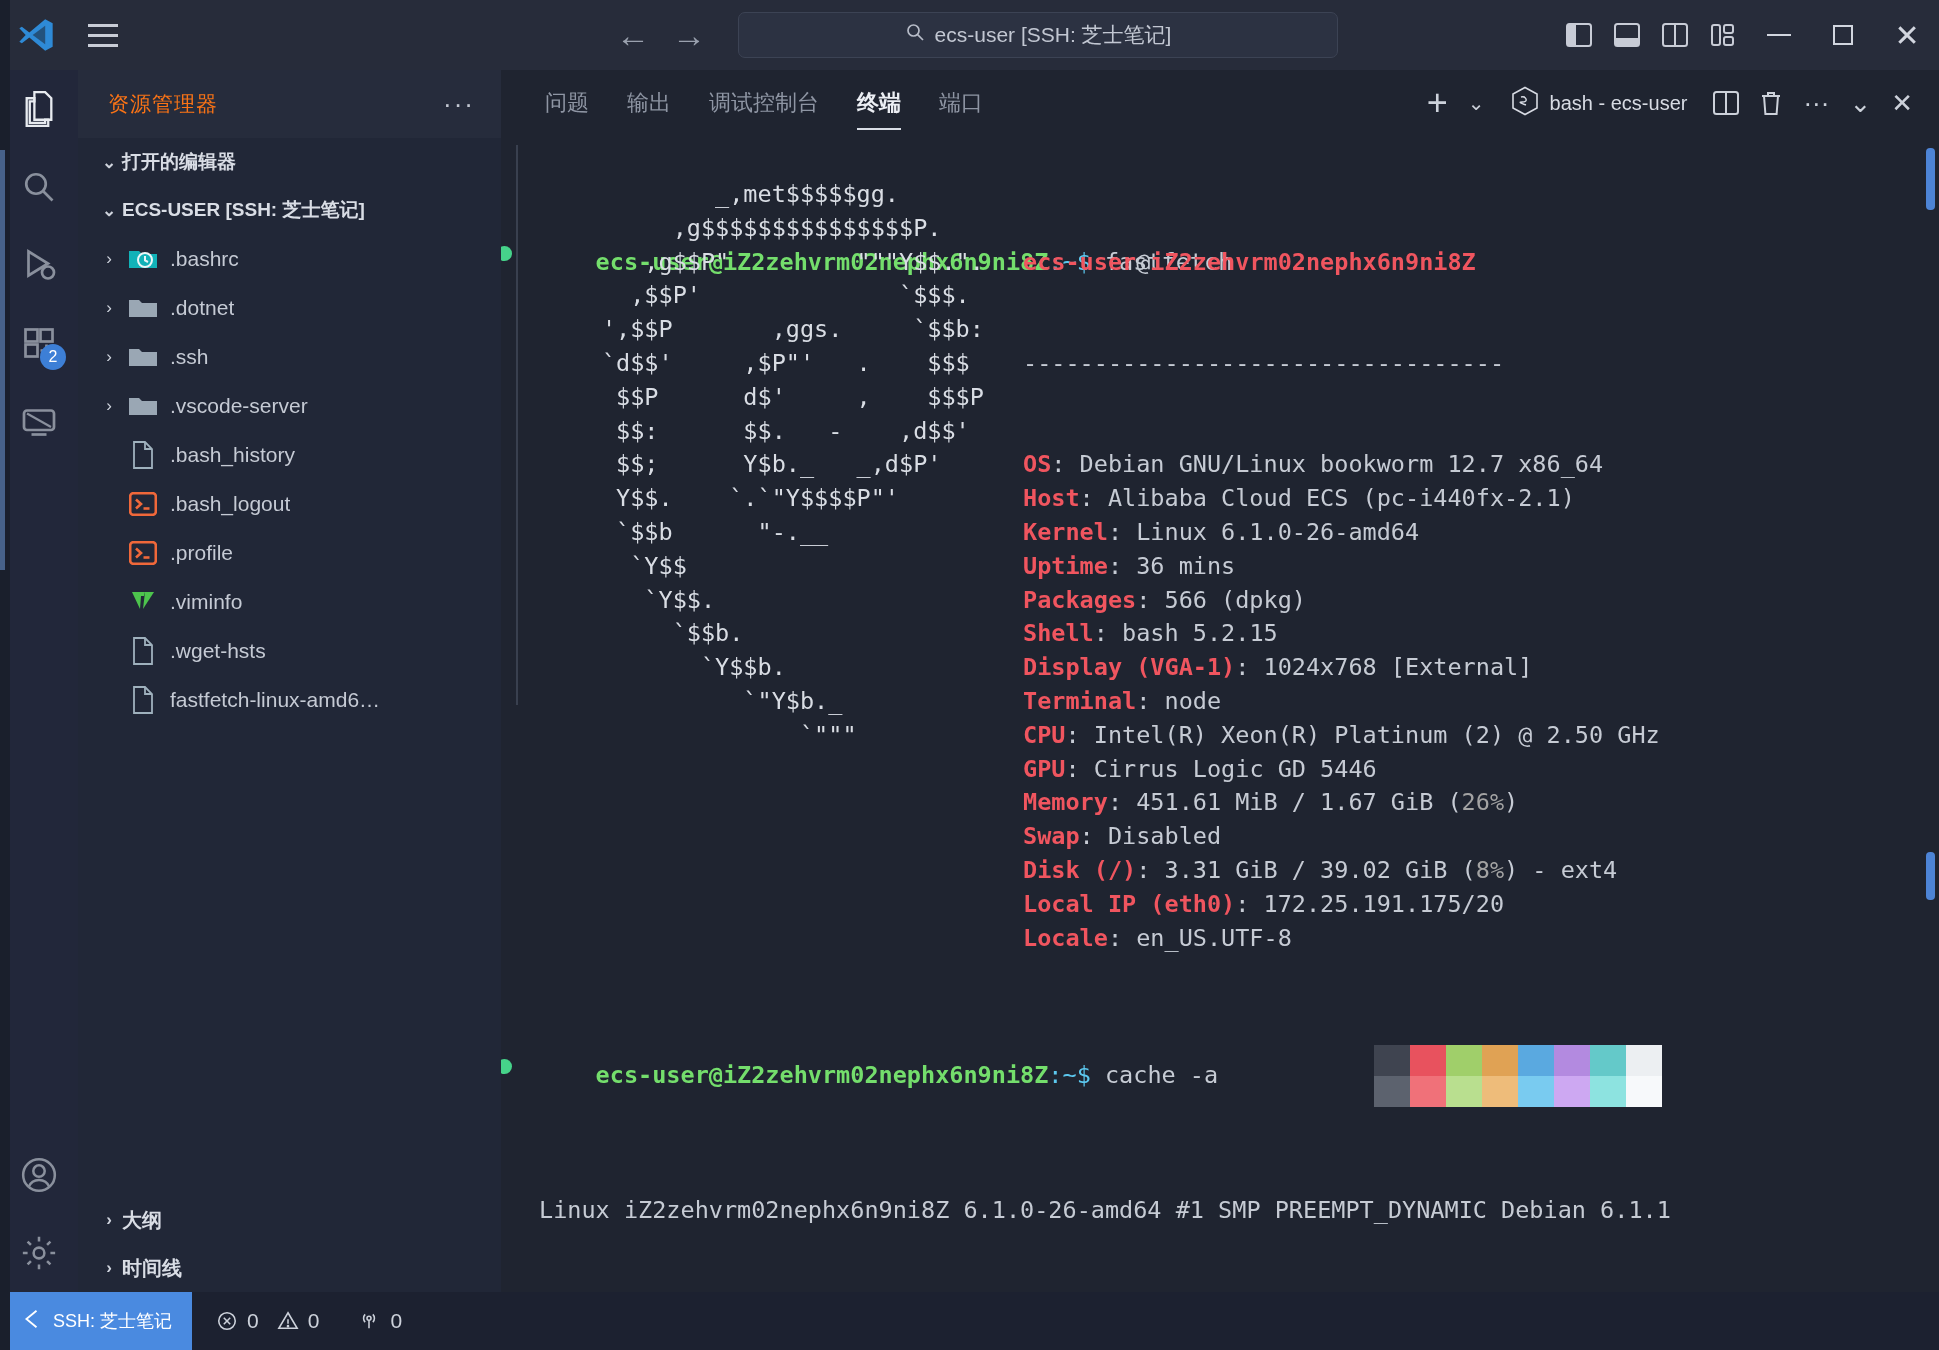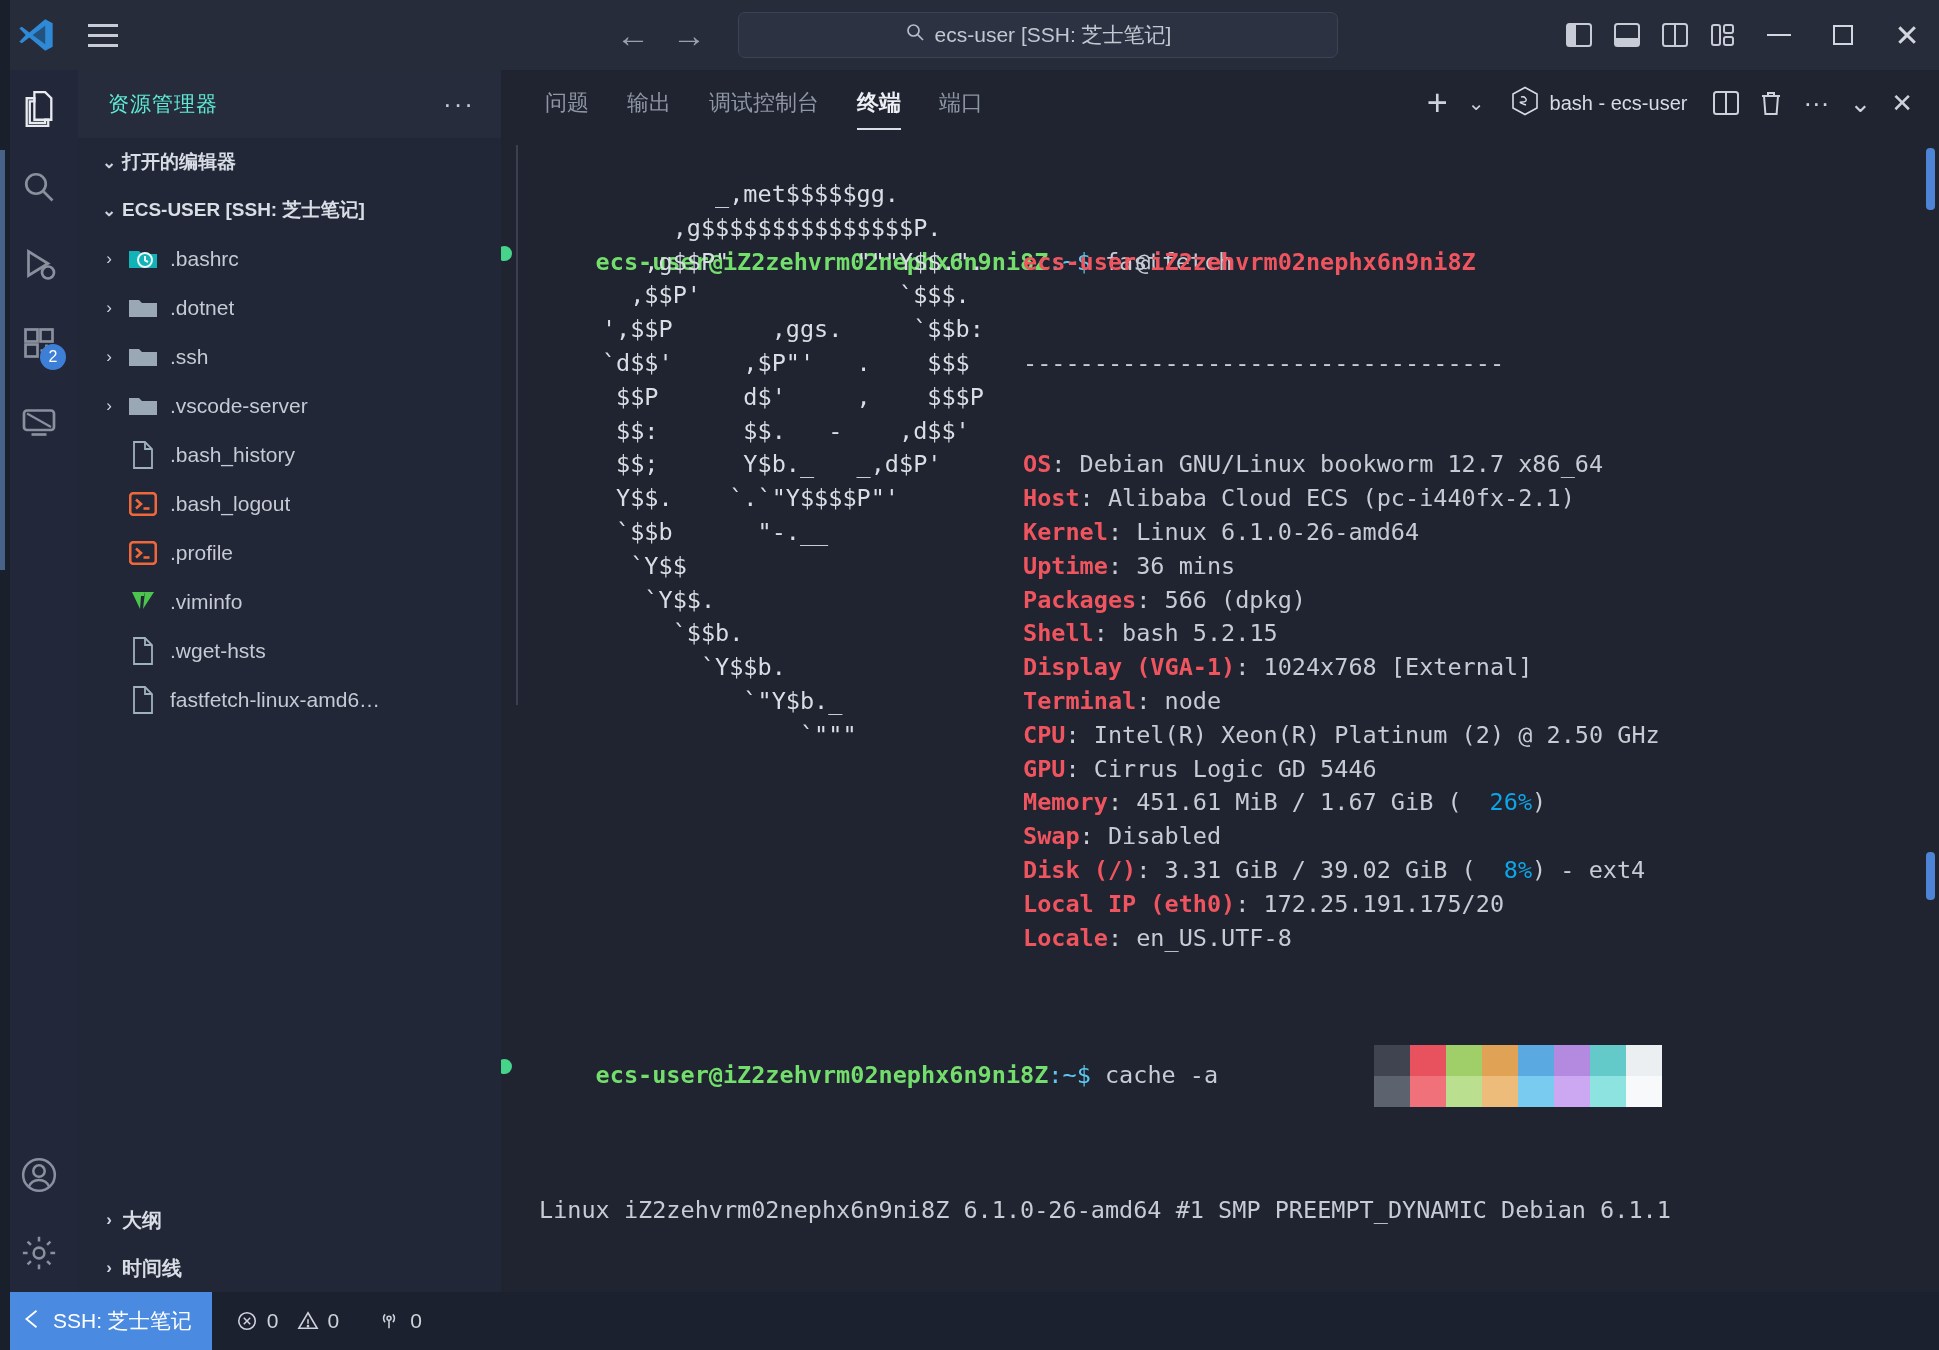--- a/index.html
+++ b/index.html
@@ -56,21 +56,21 @@
 
   
   .sidebar {
     position: absolute; left: 78px; top: 70px; width: 423px; height: 1222px;
     background: #212737;
   }
   .sb-head {
     height: 68px; display: flex; align-items: center; padding: 0 26px 0 30px;
     background: #262c3c;
   }
-  .sb-title { font-size: 21px; color: #5eead4; letter-spacing: 1px; }
+  .sb-title { font-size: 21px; color: #f97316; letter-spacing: 1px; }
   .sb-dots { margin-left: auto; color: #c4c9d3; font-size: 26px; letter-spacing: 2px; }
   .sec-row { height: 48px; display: flex; align-items: center; padding-left: 18px;
     font-size: 19px; font-weight: bold; color: #d9dde5; }
   .chev { width: 26px; display: inline-block; color: #cfd4dd; font-size: 17px; text-align: center; }
   .tree { }
   .tree-row { height: 49px; display: flex; align-items: center; padding-left: 18px;
     font-size: 21px; color: #c5cad4; }
   .tree-row .chev { margin-right: 2px; }
   .tree-row .chev.blank { visibility: hidden; }
   .ficon { width: 38px; height: 30px; margin-right: 8px;
@@ -112,41 +112,41 @@
   }
   .term-divider { position: absolute; left: 516px; top: 145px; width: 2px; height: 560px;
     background: #39404f; }
   .bullet { position: absolute; left: -20px; width: 15px; height: 15px; border-radius: 50%; }
   .bullet.filled { background: #46d38a; }
   .row { position: relative; padding-left: 22px; }
   .g { color: #74de6c; font-weight: bold; }
   .b { color: #5cc8ef; }
   .w { color: #c6cbd4; }
   .r { color: #f0555f; font-weight: bold; text-align: right; }
-  .grn { color: #0ea5e9; margin-left: 28px; }
+  .grn { color: #a3a3a3; }
 
   .fetch { position: absolute; left: 16px; top: 42px; display: flex; }
   .ascii { width: 506px; color: #d9dde4; font-size: 23.5px; line-height: 33.8px; white-space: pre; }
   .info { margin-left: 0; white-space: pre; }
   .palette { display: flex; margin-top: 22px; margin-left: 351px; }
   .pal-col { width: 36px; }
   .pal-cell { width: 36px; height: 31px; }
 
   .scroll-top { position: absolute; right: 4px; top: 148px; width: 9px; height: 62px;
     background: #4d84d6; border-radius: 4px; }
   .scroll-bot { position: absolute; right: 4px; top: 852px; width: 9px; height: 48px;
     background: #4d84d6; border-radius: 4px; }
 
   
   .statusbar {
     position: absolute; left: 0; bottom: 0; width: 1939px; height: 58px;
     background: #1c2130; display: flex; align-items: center;
   }
   .ssh-chip { height: 58px; background: #4a8ae0; color: #fff; display: flex;
-    align-items: center; gap: 11px; padding: 0 20px; font-size: 21px; }
+    align-items: center; gap: 11px; padding: 0 20px; font-size: 18px; }
   .st-item { display: flex; align-items: center; gap: 9px; color: #cdd2db;
     font-size: 21px; padding: 0 14px; margin-left: 10px; }
   .st-item svg { display: block; }
   .edge-left { position: absolute; left: 0; top: 0; width: 10px; height: 1350px;
     background: #1a1f2c; }
   .edge-left .hl { position: absolute; left: 0; top: 150px; width: 5px; height: 420px;
     background: #6d98d6; opacity: .55; }
 </style>
 </head>
 <body>

